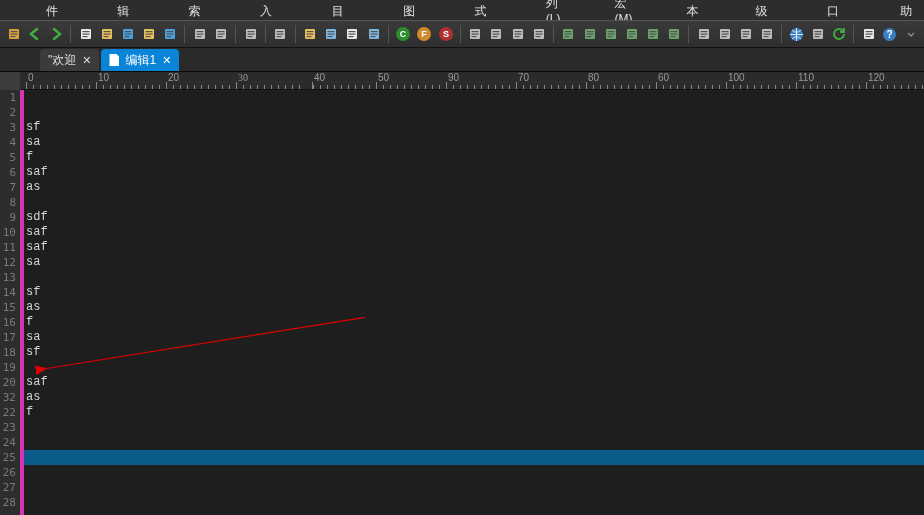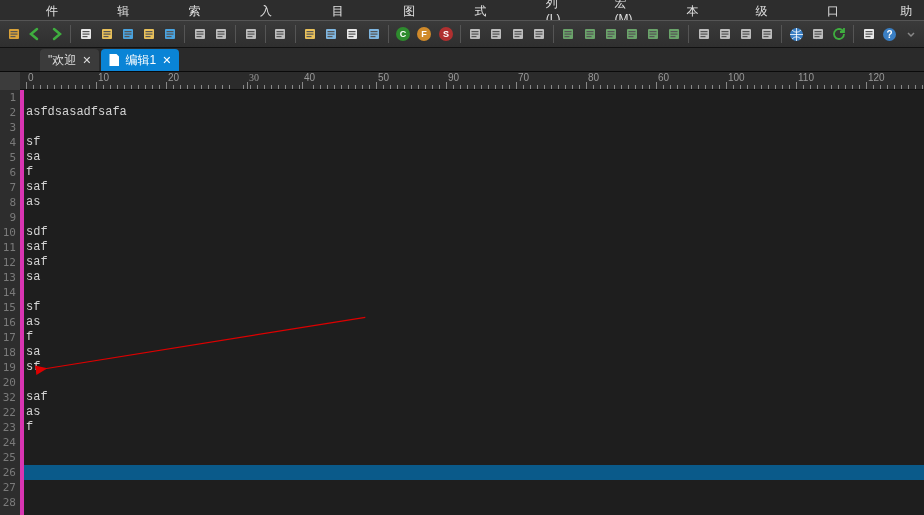--- a/index.html
+++ b/index.html
@@ -567,21 +567,21 @@
       </div>
       <div class="rtick" style="left: 195px;">
         <div class="line"></div>
       </div>
       <div class="rtick" style="left: 202px;">
         <div class="line"></div>
       </div>
       <div class="rtick" style="left: 209px;">
         <div class="line"></div>
       </div>
-      <div class="rtick major" style="left: 227px; font-family: Liberation Serif, serif;">
+      <div class="rtick major" style="left: 216px; font-family: Liberation Serif, serif;">
         <div class="line"></div>
         <div class="lbl">30</div>
       </div>
       <div class="rtick" style="left: 223px;">
         <div class="line"></div>
       </div>
       <div class="rtick" style="left: 230px;">
         <div class="line"></div>
       </div>
       <div class="rtick" style="left: 237px;">
@@ -598,21 +598,21 @@
       </div>
       <div class="rtick" style="left: 265px;">
         <div class="line"></div>
       </div>
       <div class="rtick" style="left: 272px;">
         <div class="line"></div>
       </div>
       <div class="rtick" style="left: 279px;">
         <div class="line"></div>
       </div>
-      <div class="rtick major" style="left: 282px;">
+      <div class="rtick major" style="left: 292px;">
         <div class="line"></div>
         <div class="lbl">40</div>
       </div>
       <div class="rtick" style="left: 293px;">
         <div class="line"></div>
       </div>
       <div class="rtick" style="left: 300px;">
         <div class="line"></div>
       </div>
       <div class="rtick" style="left: 307px;">
@@ -919,21 +919,20 @@
   <div class="textarea" id="textarea">
     <svg class="arrow" style="left:0;top:0;width:100%;height:100%;" viewBox="0 0 900 430">
       <defs>
         <marker id="ah" markerWidth="10" markerHeight="8" refX="2" refY="4" orient="auto">
           <path d="M0,4 L10,0 L10,8 Z" fill="#d00"></path>
         </marker>
       </defs>
       <line x1="340" y1="230" x2="16" y2="282" stroke="#d00" stroke-width="1.2" marker-end="url(#ah)"></line>
     </svg>
   <div class="textline"></div>
-      <div class="textline">asfdsasadfsafa</div>
       <div class="textline"></div>
       <div class="textline">sf</div>
       <div class="textline">sa</div>
       <div class="textline">f</div>
       <div class="textline">saf</div>
       <div class="textline">as</div>
       <div class="textline"></div>
       <div class="textline">sdf</div>
       <div class="textline">saf</div>
       <div class="textline">saf</div>

